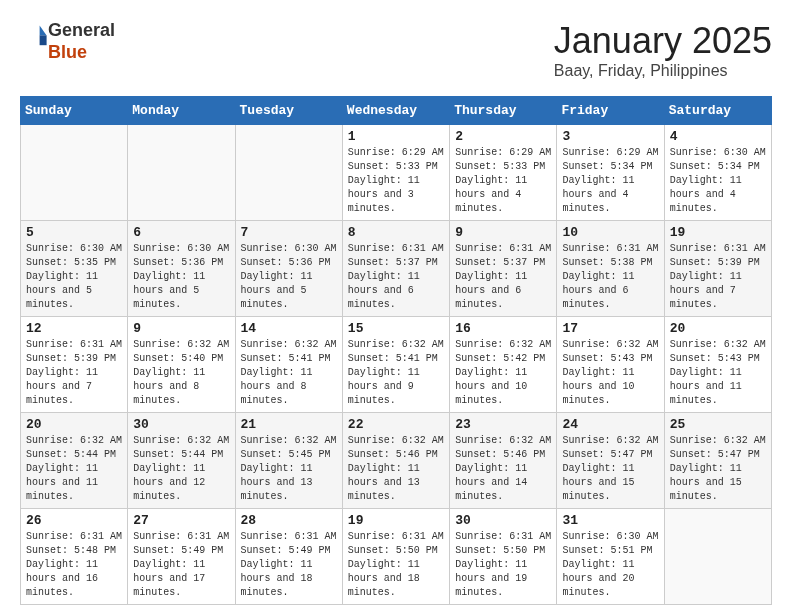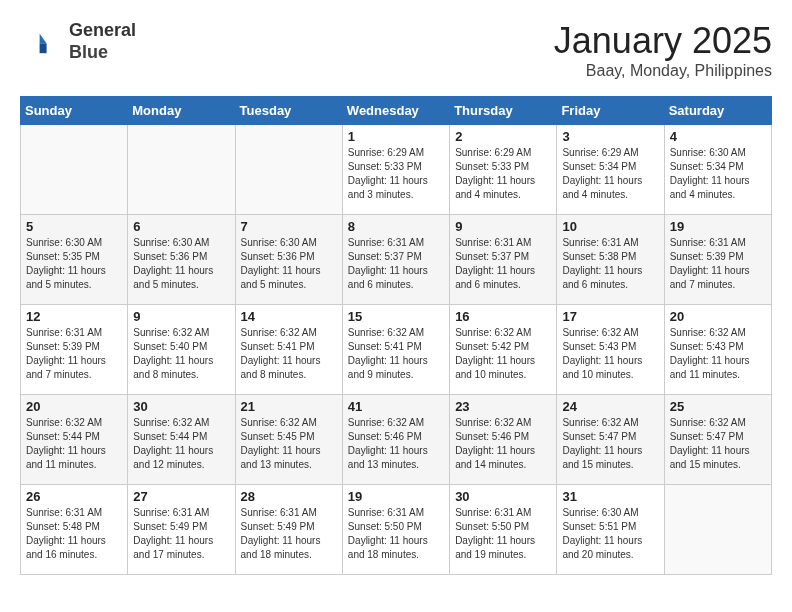--- a/index.html
+++ b/index.html
@@ -11,50 +11,50 @@
       padding: 20px;
     }
     .header {
       display: flex;
       justify-content: space-between;
       align-items: flex-start;
       margin-bottom: 16px;
     }
     .logo {
       display: flex;
-      align-items: center;
-      gap: 21px;
+      gap: 0;
     }
     .logo-text {
       font-size: 18px;
       font-weight: bold;
       line-height: 1.2;
     }
     .logo-general { color: #333; }
-    .logo-blue { color: #404040; }
+    .logo-blue { color: #c2410c; }
     .logo-icon {
       width: 28px;
       height: 28px;
     }
     .title-block {
-      text-align: right;
+      text-align: left;
     }
     .calendar-title {
       font-size: 36px;
       font-weight: normal;
       color: #222;
     }
     .calendar-subtitle {
       font-size: 16px;
       color: #444;
     }
     table {
       width: 100%;
       border-collapse: collapse;
       table-layout: fixed;
+      font-family: Liberation Mono, monospace;
     }
     thead tr th {
       background-color: #2a6db5;
       color: #fff;
       font-size: 13px;
       font-weight: bold;
       padding: 6px 4px;
       text-align: left;
       border: 1px solid #2a6db5;
     }
@@ -98,21 +98,21 @@
       <polygon points="28,8 38,22 28,22" fill="#2a6db5"></polygon>
       <polygon points="28,22 38,22 38,36 28,36" fill="#1a4a8a"></polygon>
     </svg>
     <div class="logo-text">
       <div class="logo-general">General</div>
       <div class="logo-blue">Blue</div>
     </div>
   </div>
   <div class="title-block">
     <div class="calendar-title">January 2025</div>
-    <div class="calendar-subtitle">Baay, Monday, Philippines</div>
+    <div class="calendar-subtitle">Baay, Friday, Philippines</div>
   </div>
 </div>
 
 <table>
   <thead>
     <tr>
     <th>Sunday</th>
         <th>Monday</th>
         <th>Tuesday</th>
         <th>Wednesday</th>
@@ -252,21 +252,21 @@
 Sunset: 5:44 PM
 Daylight: 11 hours and 12 minutes.</div>
         </td>
         <td>
           <span class="day-num">21</span>
           <div class="day-info" style="white-space: pre-line;">Sunrise: 6:32 AM
 Sunset: 5:45 PM
 Daylight: 11 hours and 13 minutes.</div>
         </td>
         <td>
-          <span class="day-num">41</span>
+          <span class="day-num">22</span>
           <div class="day-info" style="white-space: pre-line;">Sunrise: 6:32 AM
 Sunset: 5:46 PM
 Daylight: 11 hours and 13 minutes.</div>
         </td>
         <td>
           <span class="day-num">23</span>
           <div class="day-info" style="white-space: pre-line;">Sunrise: 6:32 AM
 Sunset: 5:46 PM
 Daylight: 11 hours and 14 minutes.</div>
         </td>

